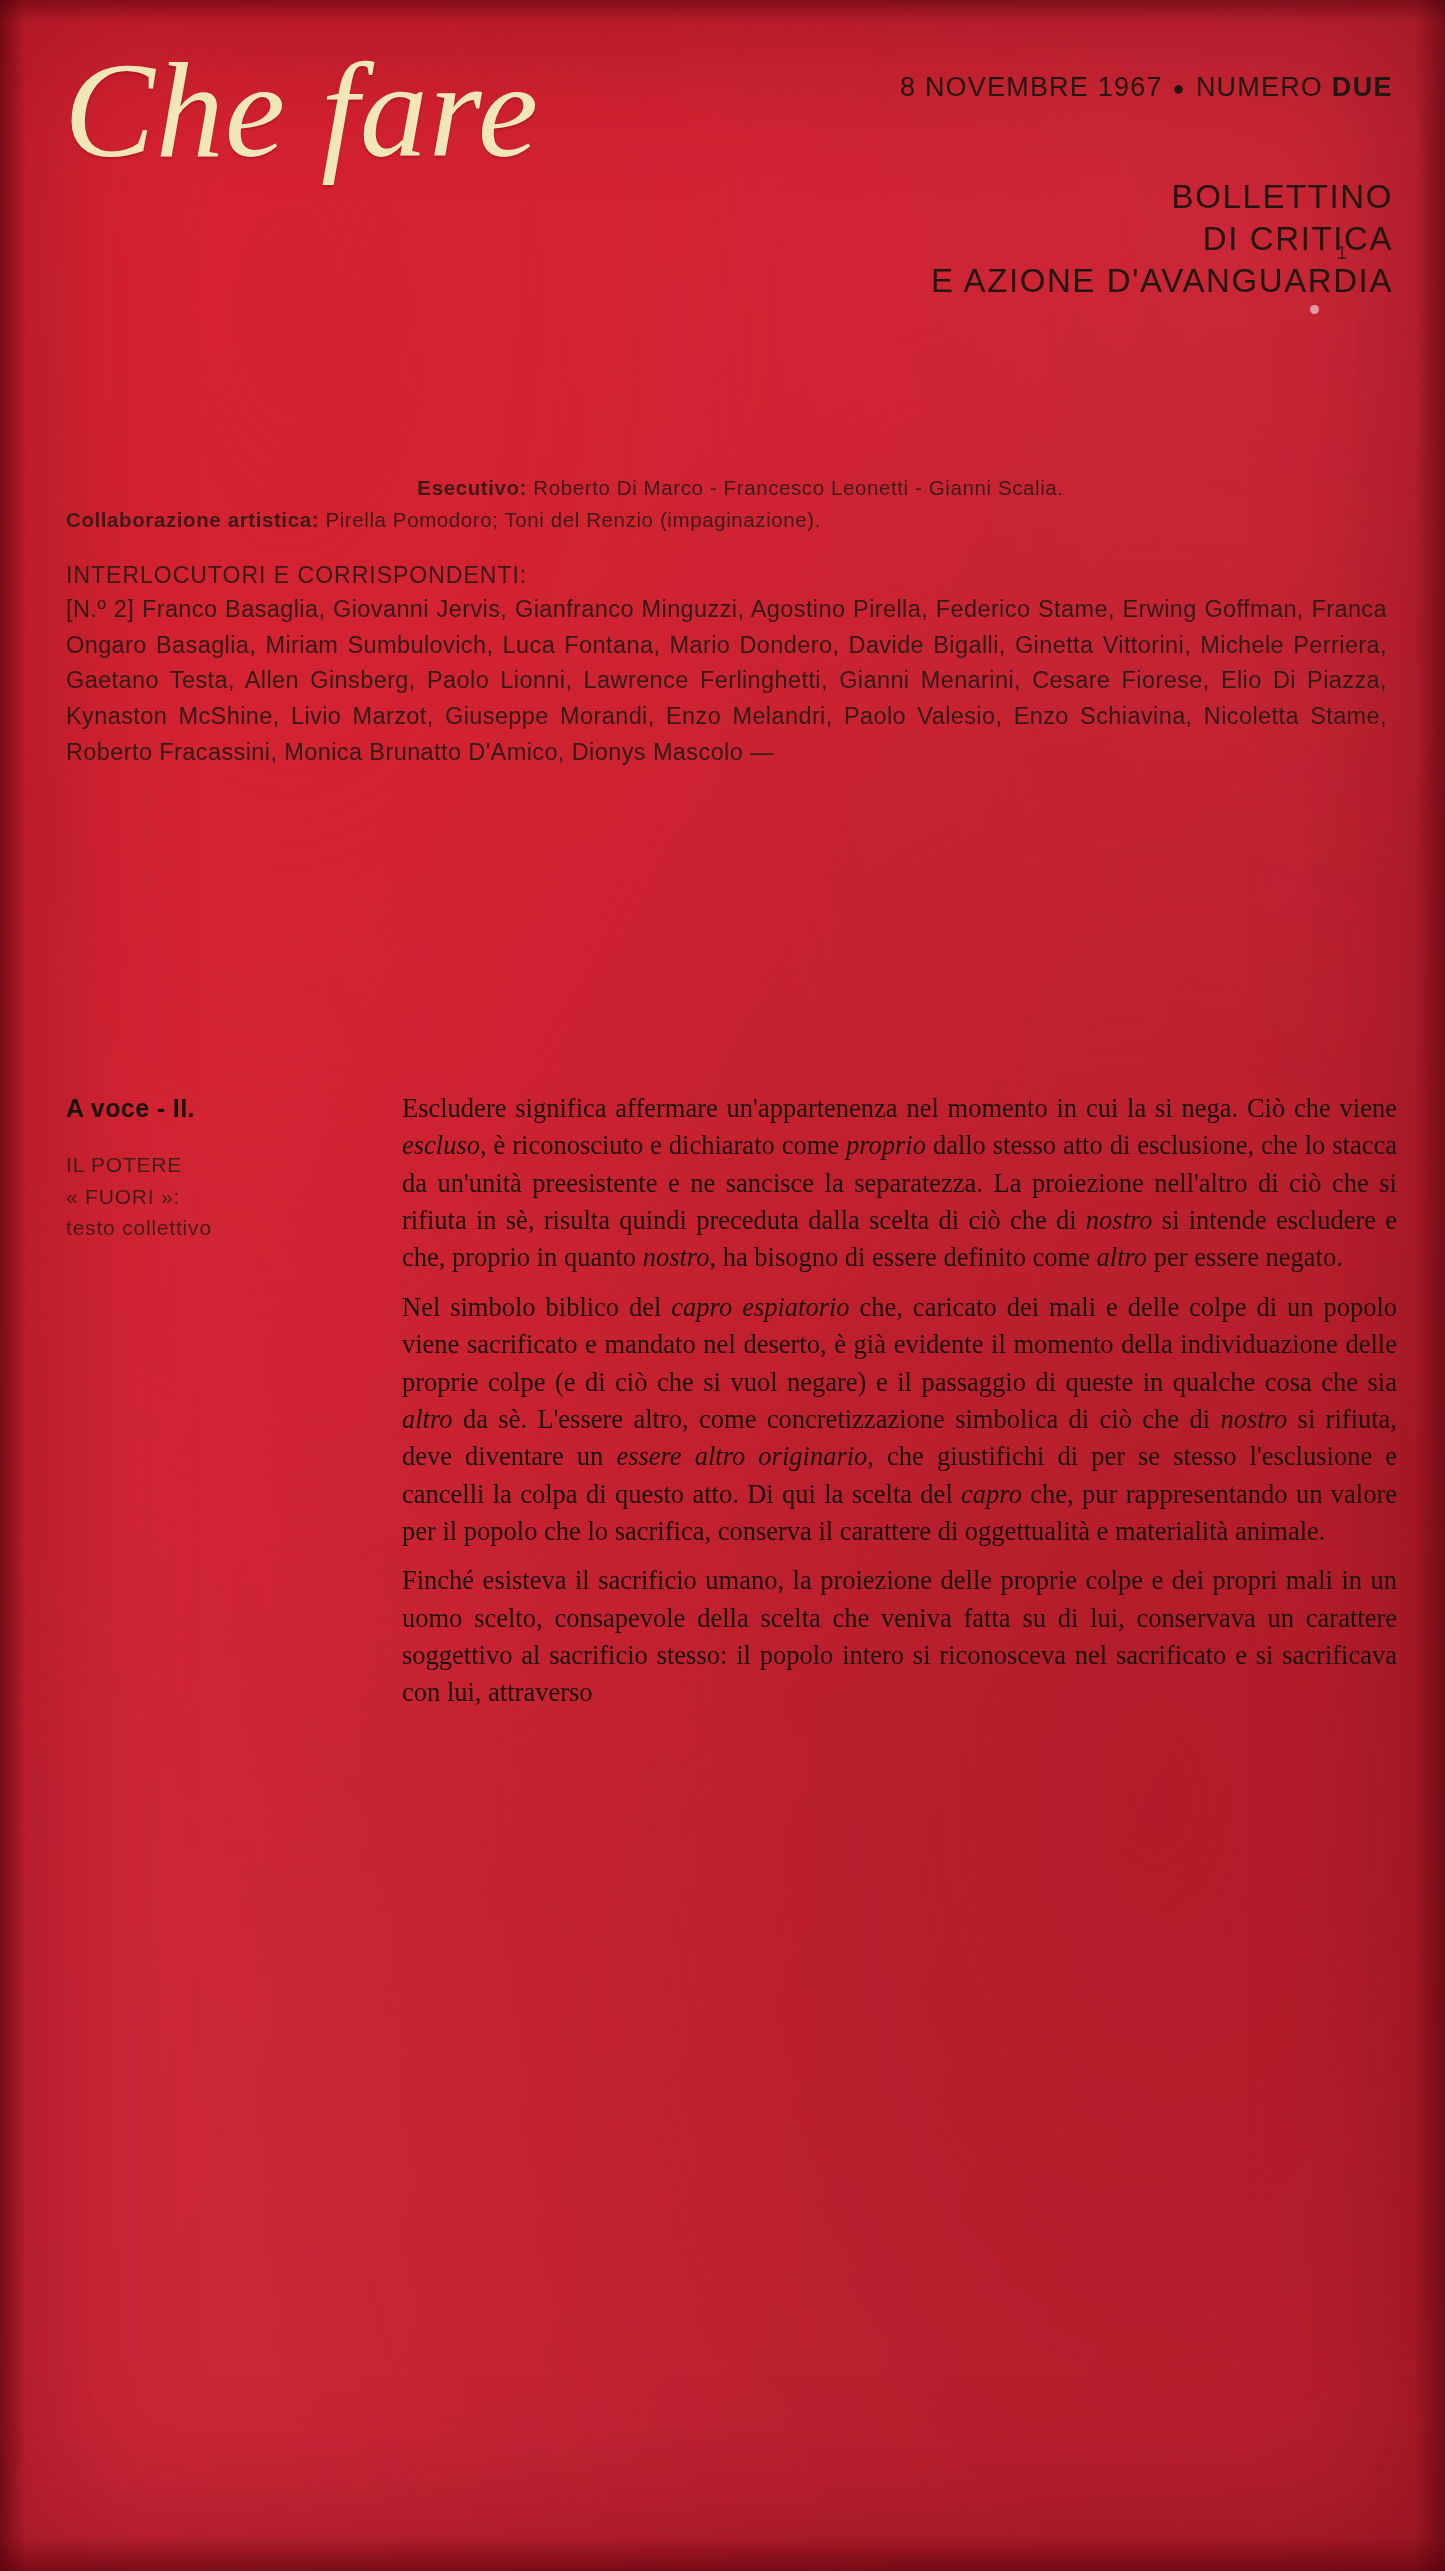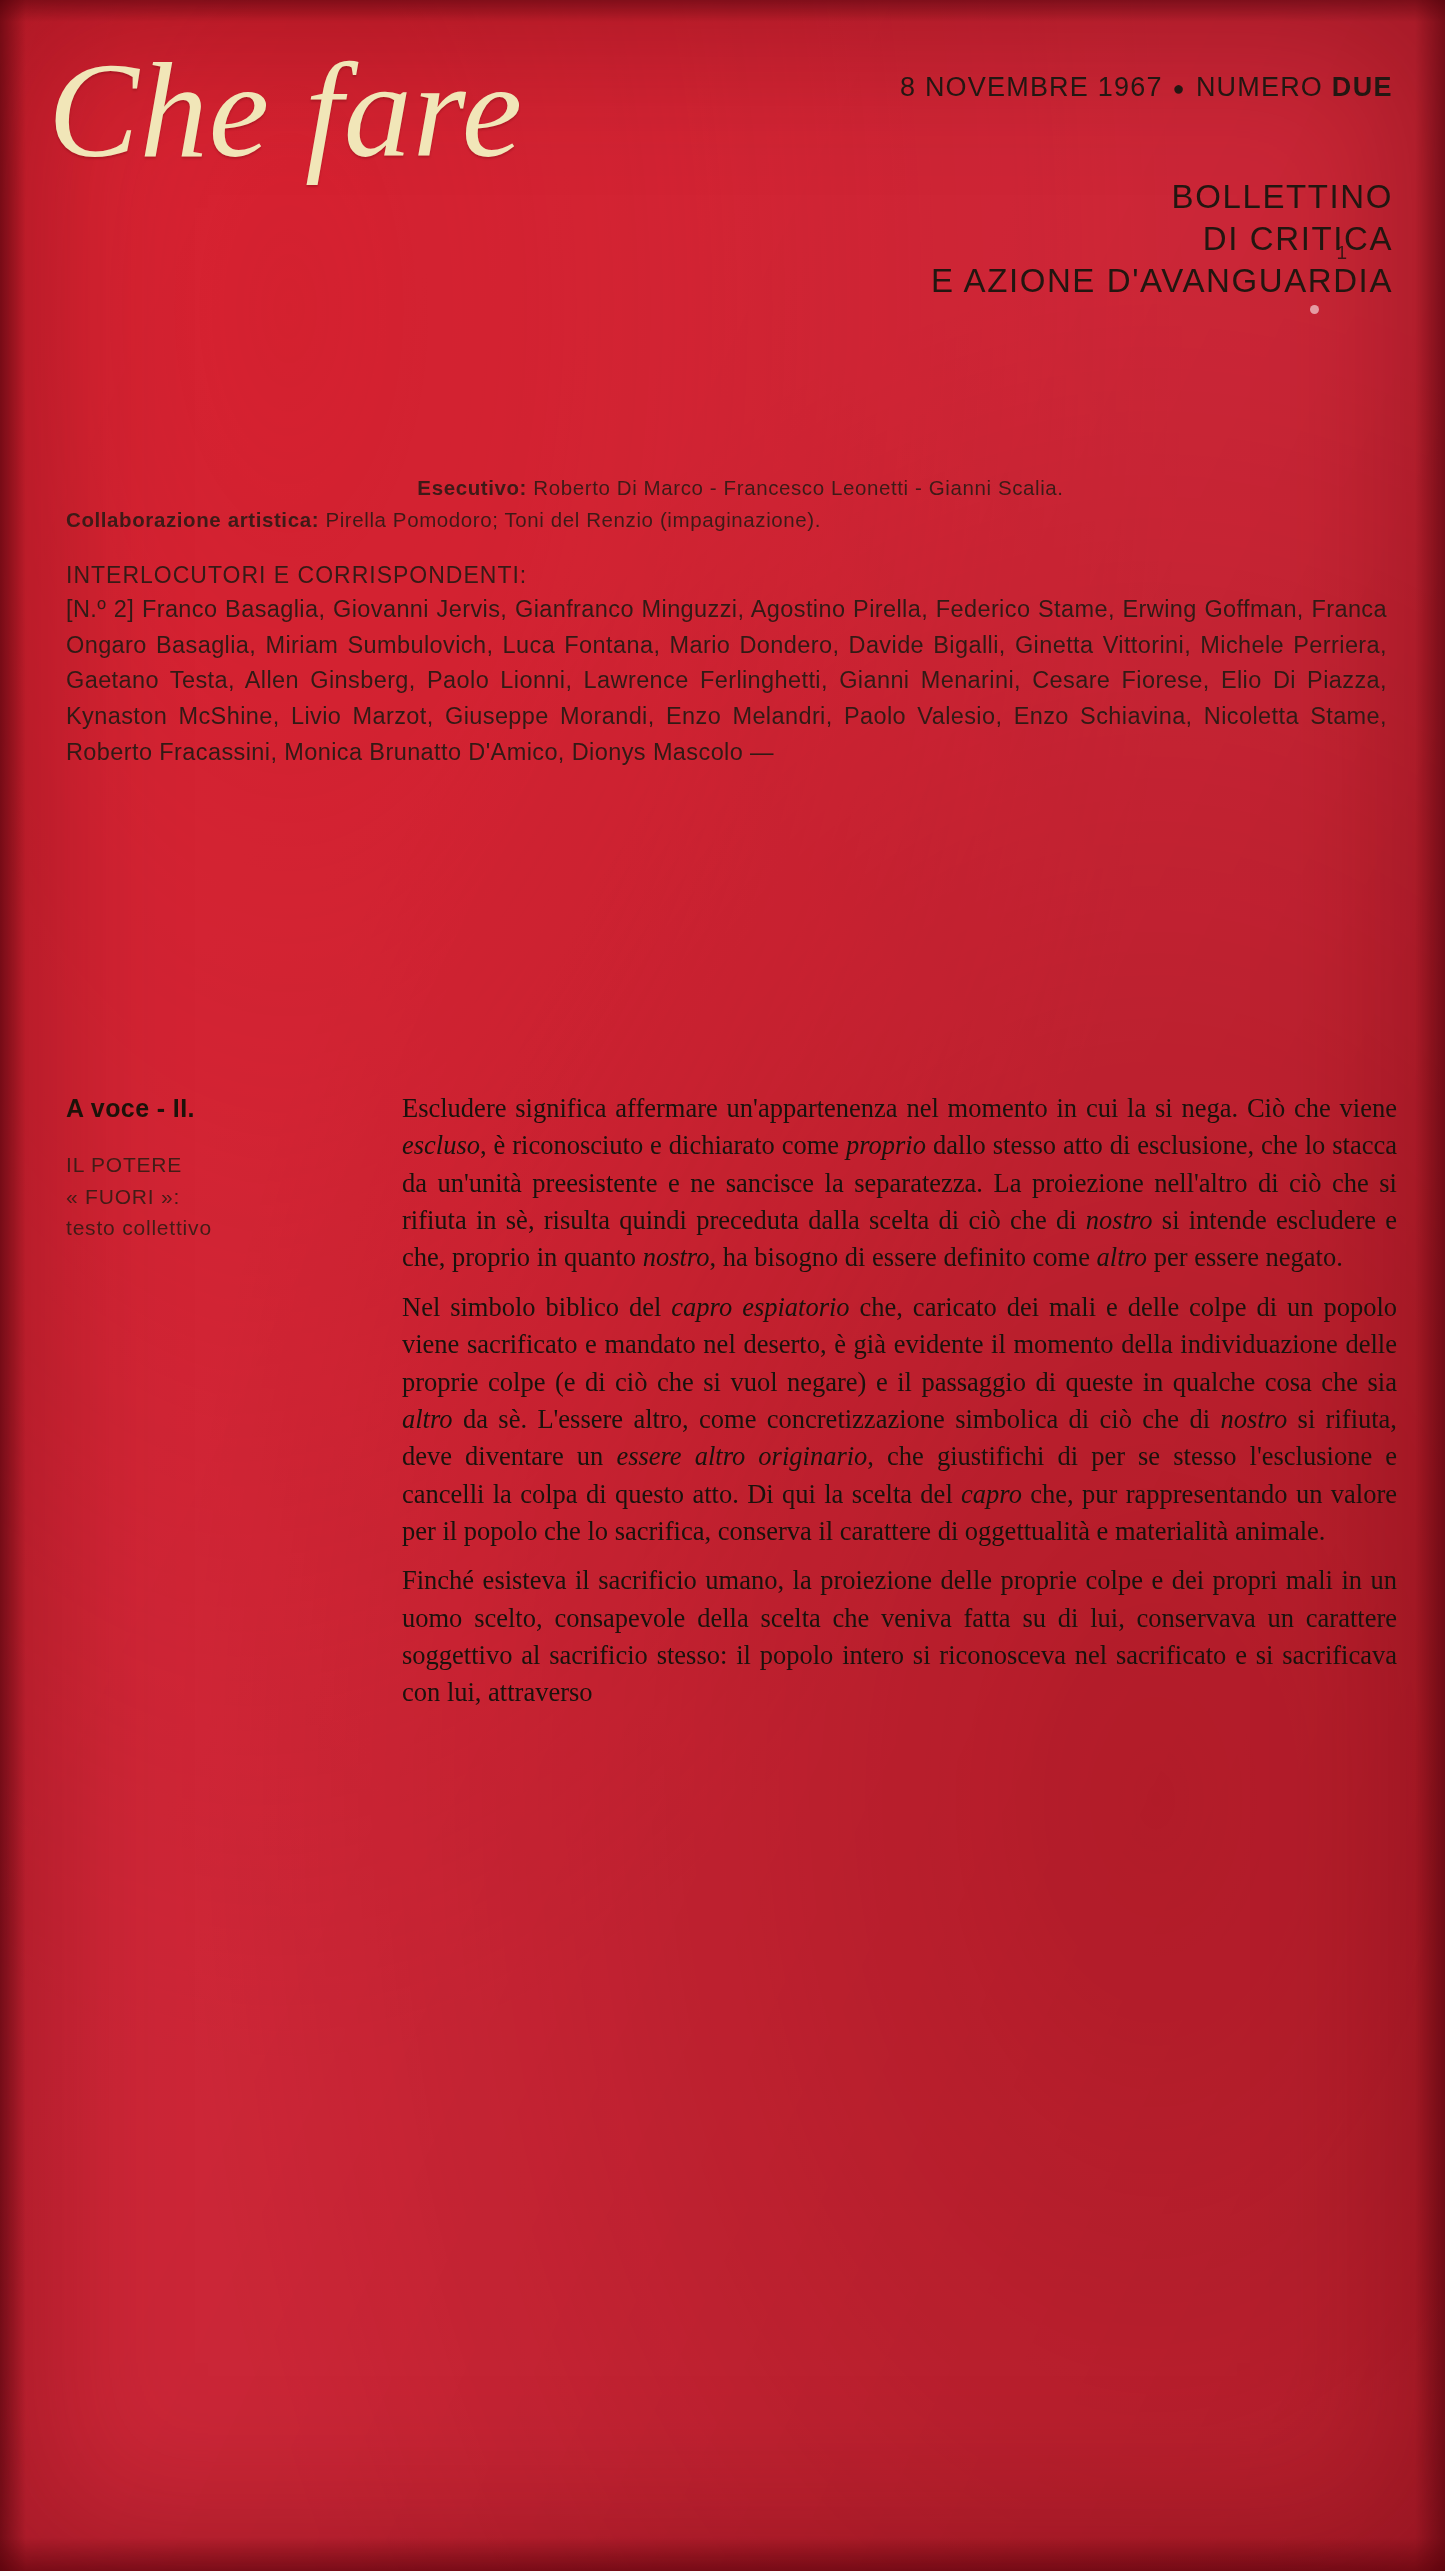--- a/index.html
+++ b/index.html
@@ -61,20 +61,21 @@
     position: absolute;
     left: 0; right: 0; bottom: 0;
     height: 34px;
     background: linear-gradient(0deg, rgba(80,0,10,0.55), rgba(60,0,8,0.0));
     pointer-events: none;
   }
 
   .content {
     position: relative;
     z-index: 3;
+    padding-left: 16px;
   }
 
   
   .masthead {
     position: relative;
     height: 360px;
   }
   .logo {
     position: absolute;
     left: 48px;

